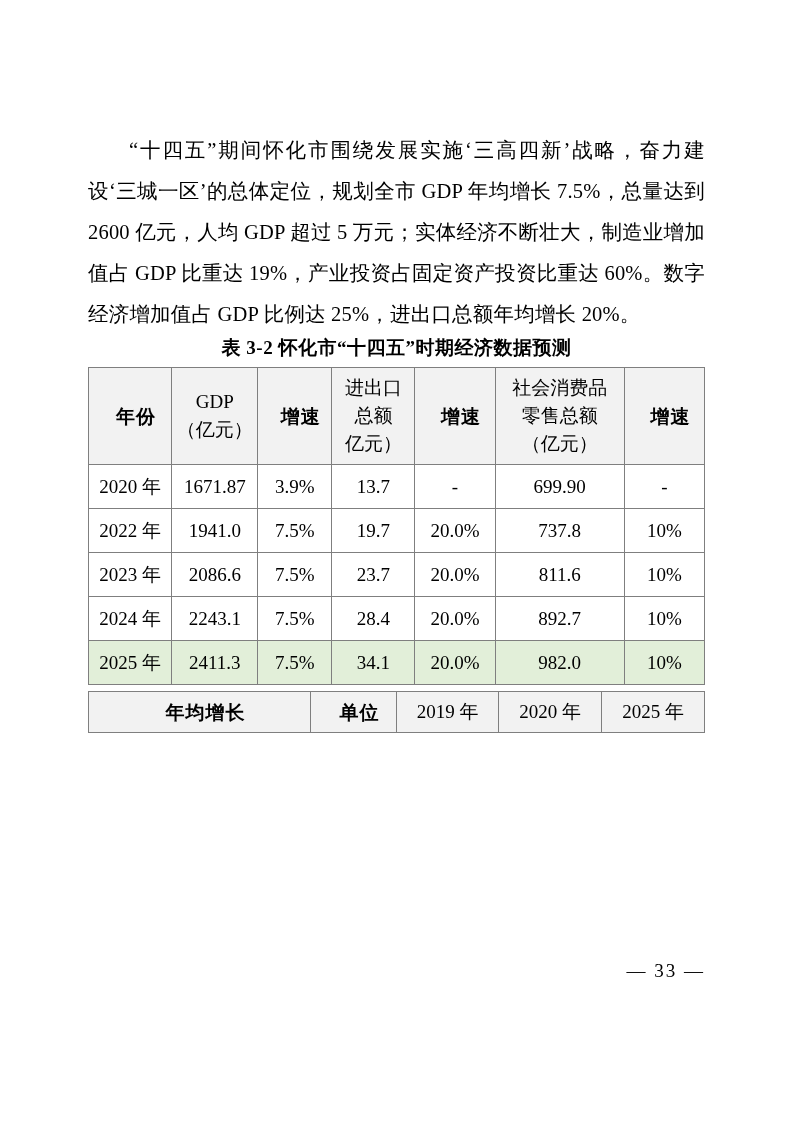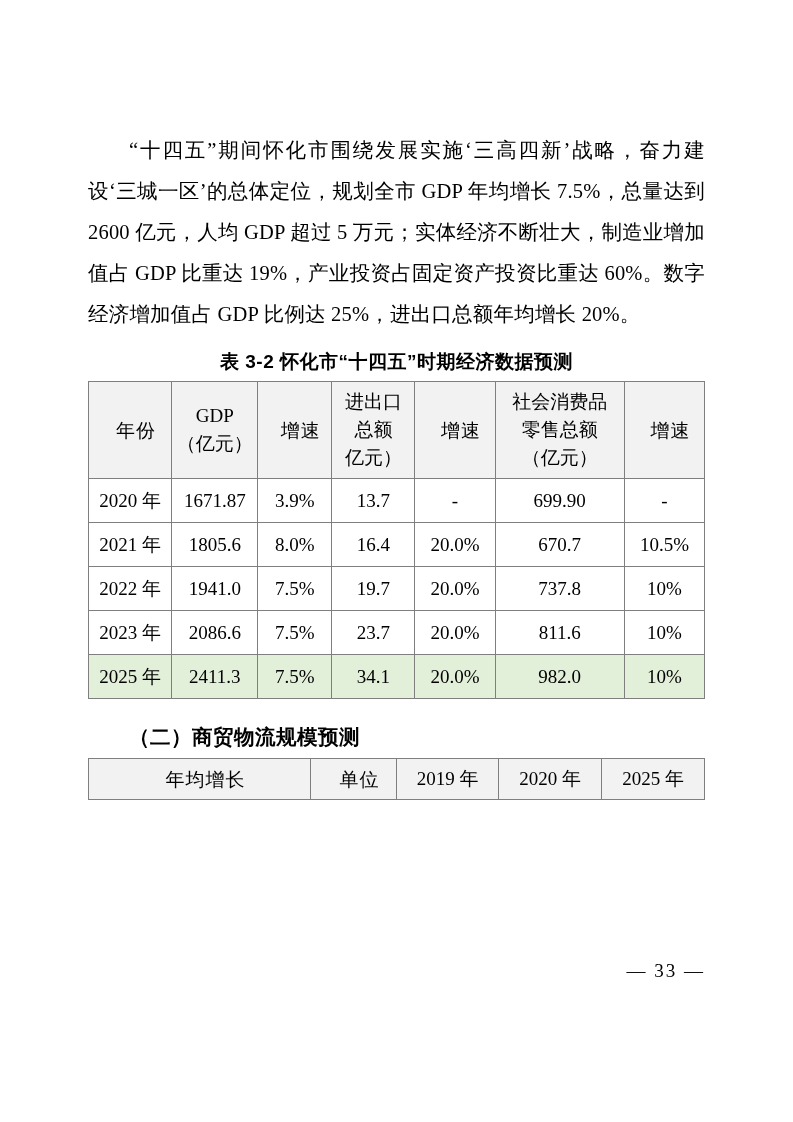--- a/index.html
+++ b/index.html
@@ -27,24 +27,24 @@
     font-size: 20.5px;
     line-height: 41px;
     text-align: justify;
     text-justify: inter-ideograph;
     letter-spacing: 0.2px;
   }
   p.body-para.indent {
     text-indent: 2em;
   }
   .table-caption {
-    margin: 14px 0 6px 0;
+    margin: 0 0 6px 0;
     font-size: 19px;
     text-align: center;
-    font-family: Liberation Sans, sans-serif;
+    font-family: Liberation Serif, serif;
     font-weight: bold;
     letter-spacing: 0.5px;
   }
   .table-caption.left {
     text-align: left;
     padding-left: 10px;
   }
   table.doc-table {
     border-collapse: collapse;
     width: 100%;
@@ -60,21 +60,21 @@
     font-weight: normal;
   }
   table.doc-table thead td {
     background: #f2f2f2;
     font-size: 19px;
     line-height: 28px;
     padding: 6px 2px;
   }
   table.doc-table thead td.hdr-cjk {
     font-family: "DejaVu Sans", "Liberation Sans", sans-serif;
-    font-weight: normal;
+    font-weight: bold;
     letter-spacing: 1px;
     padding-left: 14px;
   }
   table.doc-table tbody tr td {
     height: 35px;
   }
   table.doc-table tbody tr.highlight td {
     background: #e2efd9;
   }
   table.doc-table tbody td.year-cell {
@@ -156,61 +156,60 @@
         <tr>
           <td class="year-cell">2020 年</td>
           <td>1671.87</td>
           <td>3.9%</td>
           <td>13.7</td>
           <td>-</td>
           <td>699.90</td>
           <td>-</td>
         </tr>
         <tr>
-          <td class="year-cell">2021 年</td>
-          <td>1805.6</td>
-          <td>8.0%</td>
-          <td>16.4</td>
-          <td>20.0%</td>
-          <td>670.7</td>
-          <td>10.5%</td>
-        </tr>
-        <tr>
           <td class="year-cell">2022 年</td>
           <td>1941.0</td>
           <td>7.5%</td>
           <td>19.7</td>
           <td>20.0%</td>
           <td>737.8</td>
           <td>10%</td>
         </tr>
         <tr>
           <td class="year-cell">2023 年</td>
           <td>2086.6</td>
           <td>7.5%</td>
           <td>23.7</td>
           <td>20.0%</td>
           <td>811.6</td>
+          <td>10%</td>
+        </tr>
+        <tr>
+          <td class="year-cell">2024 年</td>
+          <td>2243.1</td>
+          <td>7.5%</td>
+          <td>28.4</td>
+          <td>20.0%</td>
+          <td>892.7</td>
           <td>10%</td>
         </tr>
         <tr class="highlight">
           <td class="year-cell">2025 年</td>
           <td>2411.3</td>
           <td>7.5%</td>
           <td>34.1</td>
           <td>20.0%</td>
           <td>982.0</td>
           <td>10%</td>
         </tr>
       </tbody>
   </table>
 
   <div class="spacer-6"></div>
 
-  <div class="section-head">（二）商贸物流规模预测</div>
 
 
 
   <table class="doc-table t3">
     <colgroup>
       <col class="c1">
         <col class="c2">
         <col class="c3">
         <col class="c4">
         <col class="c5">

